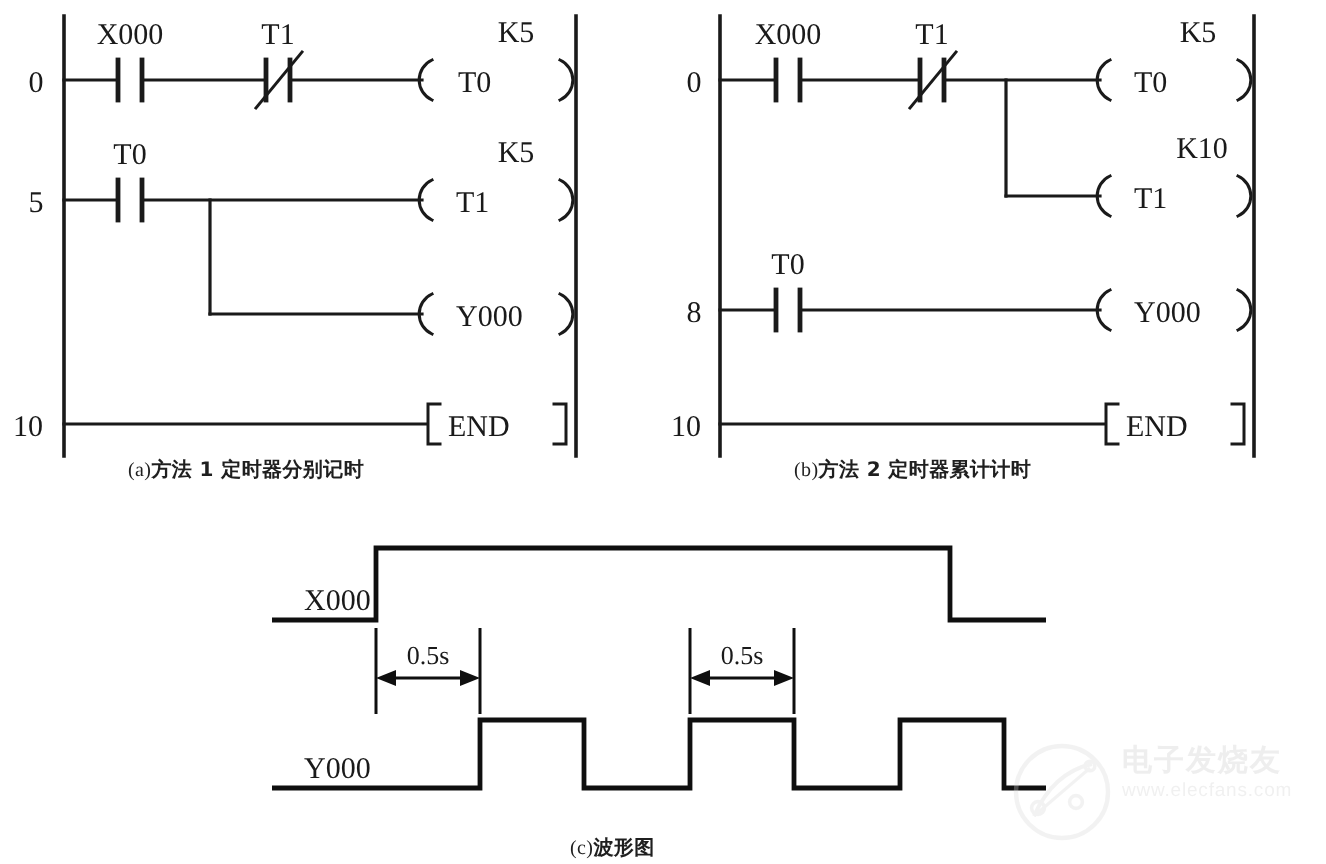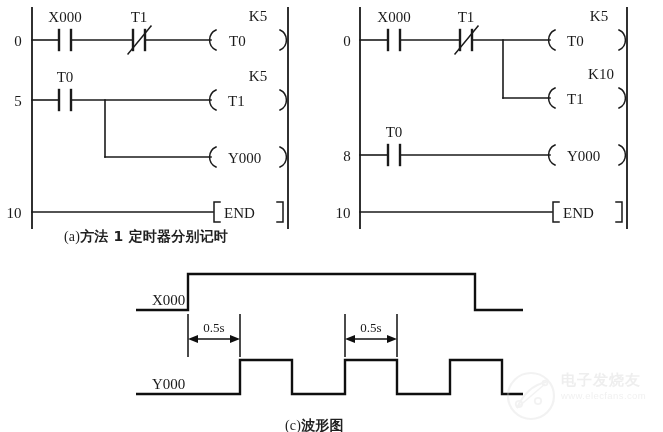--- a/index.html
+++ b/index.html
@@ -30,21 +30,21 @@
     display: block;
     overflow: visible;
   }
   .lbl {
     font-family: "Liberation Serif", "DejaVu Serif", serif;
     fill: #1a1a1a;
   }
   .cap {
     position: absolute;
     font-family: "DejaVu Sans", "Liberation Sans", sans-serif;
-    font-size: 14px;
+    font-size: 10px;
     font-weight: bold;
     color: #1f1f1f;
     white-space: nowrap;
     letter-spacing: 0.2px;
   }
   .cap .latin {
     font-family: "Liberation Serif", "DejaVu Serif", serif;
     font-weight: normal;
   }
   #watermark {
@@ -225,20 +225,23 @@
 
       <text class="lbl" x="14" y="161" font-size="15" text-anchor="middle">8</text>
       <text class="lbl" x="61" y="137" font-size="15" text-anchor="middle">T0</text>
       <text class="lbl" x="234" y="161" font-size="15" text-anchor="start">Y000</text>
 
       <text class="lbl" x="10" y="218" font-size="15" text-anchor="middle">10</text>
       <text class="lbl" x="230" y="218" font-size="15" text-anchor="start">END</text>
     </svg>
   </div>
 
+  <div class="cap" id="cap-b" style="left:397px; top:228px;">
+    <span class="latin">(b)</span><span>方法 2 定时器累计计时</span>
+  </div>
 
   <div class="fig" id="fig-c" style="left:0px; top:262px; width:663px; height:145px;">
     <svg width="663" height="145" viewBox="0 0 663 145">
       <g stroke="#0f0f0f" fill="none" stroke-width="2.4" stroke-linecap="butt" stroke-linejoin="miter">
 
         <polyline points="136,48 188,48 188,12 475,12 475,48 523,48"></polyline>
 
         <polyline points="136,132 240,132 240,98 292,98 292,132 345,132 345,98 397,98 397,132 450,132 450,98 502,98 502,132 523,132"></polyline>
       </g>
 

